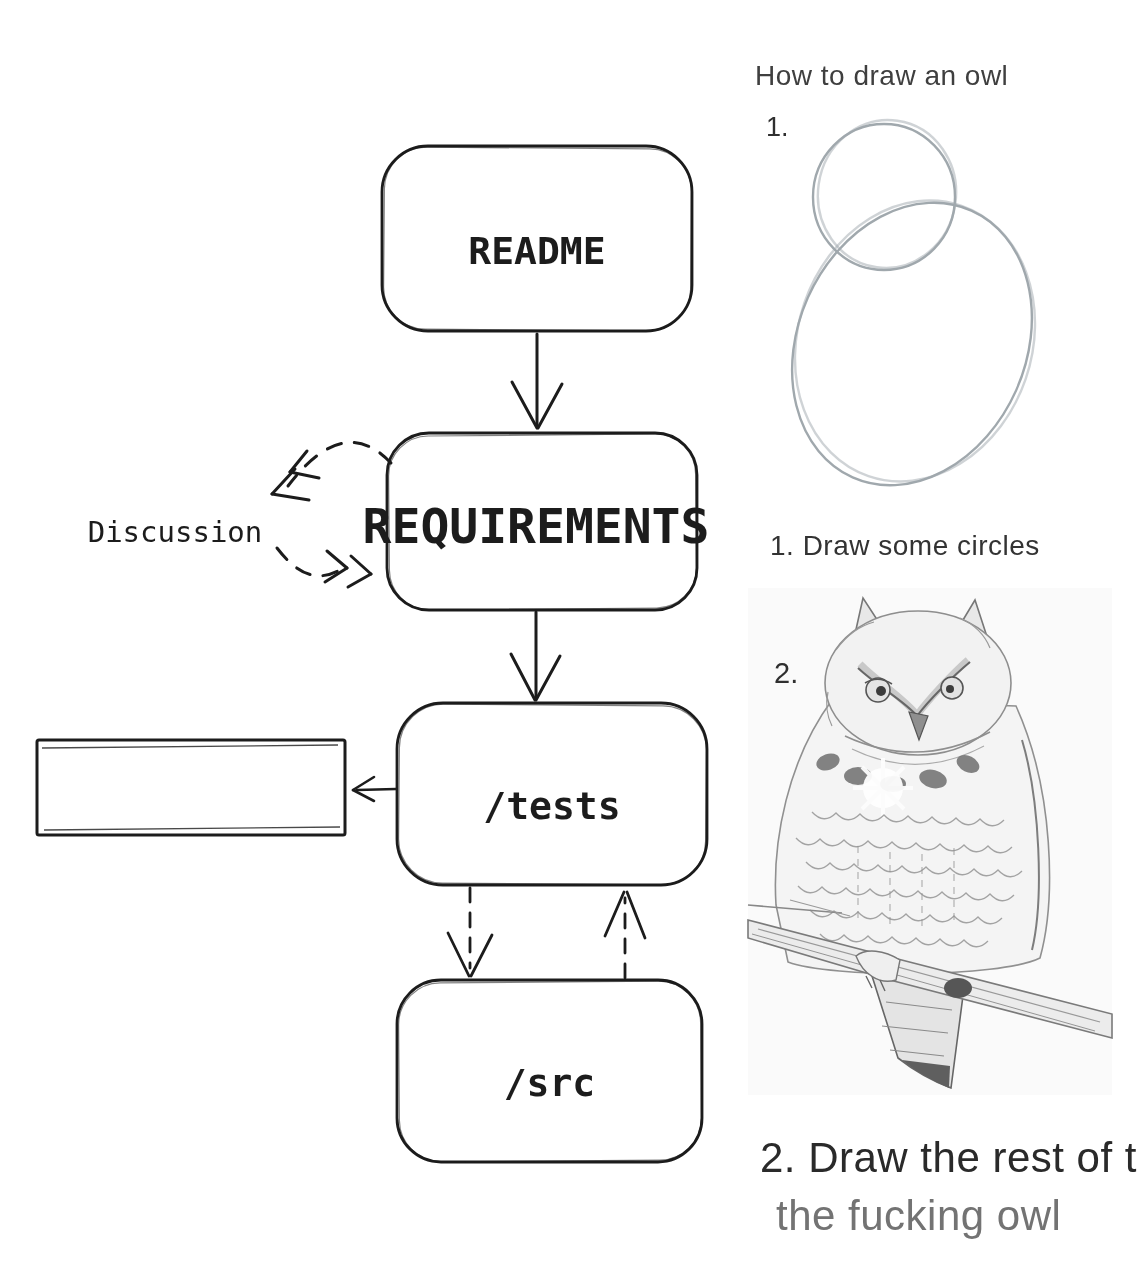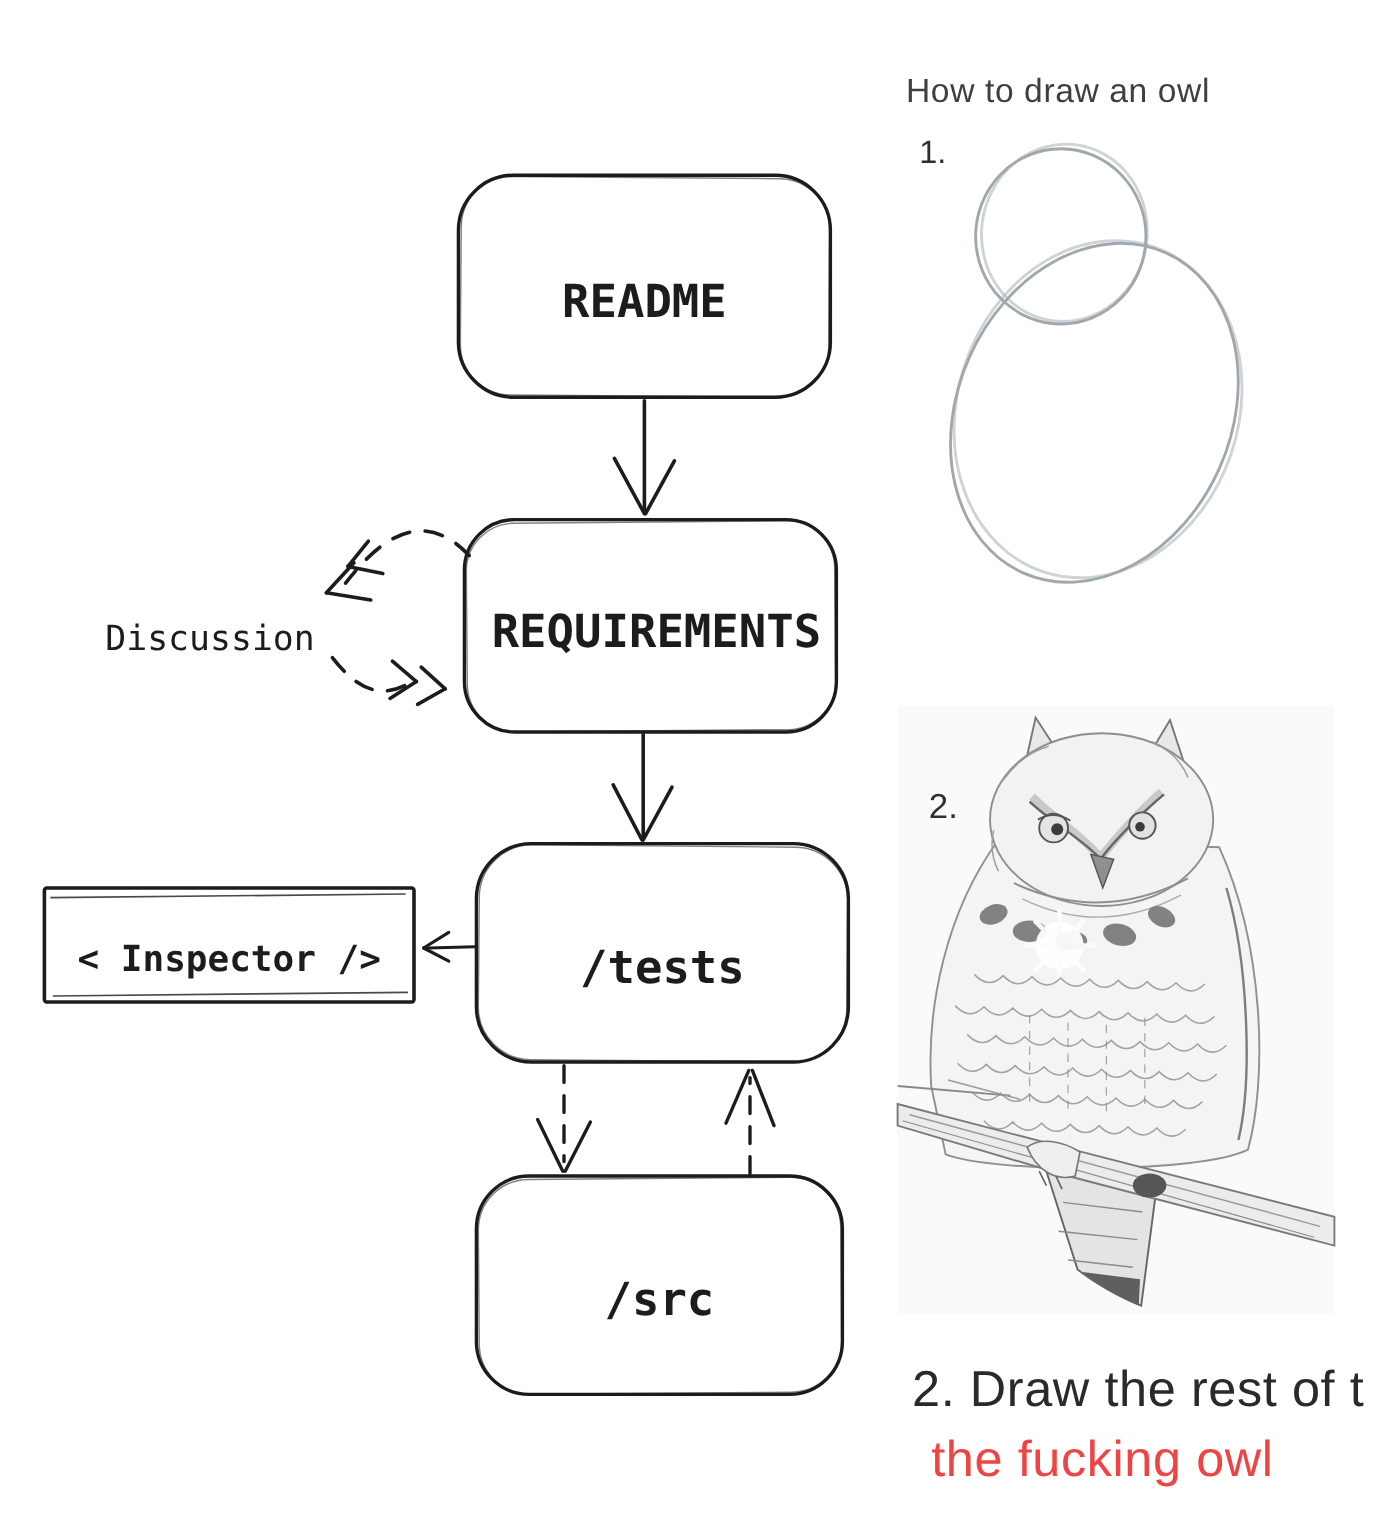--- a/index.html
+++ b/index.html
@@ -165,34 +165,34 @@
       <g>
         <path d="M856,956 C863,974 879,985 896,980 L900,960 C884,950 866,948 856,956 Z" fill="#efefef" stroke="#777777" stroke-width="1.4"></path>
         <path d="M866,976 L872,988 M880,980 L885,991" stroke="#666666" stroke-width="1.4" fill="none"></path>
         <ellipse cx="958" cy="988" rx="14" ry="10" fill="#565656"></ellipse>
       </g>
     </g>
   </svg>
 
   <div class="lbl node-lbl" style="left:382px;top:146px;width:310px;height:185px;font-size:38px;">README</div>
 
-  <div class="lbl node-lbl" style="left:392px;top:433px;width:310px;height:162px;font-size:38px;">REQUIREMENTS</div>
+  <div class="lbl node-lbl" style="left:381px;top:433px;width:310px;height:162px;font-size:48px;">REQUIREMENTS</div>
 
   <div class="lbl node-lbl" style="left:397px;top:703px;width:310px;height:182px;font-size:38px;">/tests</div>
 
   <div class="lbl node-lbl" style="left:397px;top:980px;width:305px;height:182px;font-size:38px;">/src</div>
 
-  <div class="lbl node-lbl" style="left:37px;top:740px;width:308px;height:95px;font-size:30px;">&lt; Inspector /&gt;</div>
 
   <div class="lbl hand-lbl" style="left:80px;top:503px;width:190px;height:34px;font-size:29px;">Discussion</div>
 
   <div class="lbl gothic" style="left:755px;top:48px;font-size:28px;letter-spacing:0.5px;color:#3f3f3f;">How to draw an owl</div>
 
   <div class="lbl gothic" style="left:766px;top:100px;font-size:27px;color:#2f2f2f;">1.</div>
 
+  <div class="lbl gothic" style="left:770px;top:518px;font-size:28px;letter-spacing:0.5px;color:#333333;">1. Draw some circles</div>
 
   <div class="lbl gothic" style="left:774px;top:645px;font-size:29px;color:#2f2f2f;">2.</div>
 
   <div class="lbl gothic" style="left:760px;top:1122px;font-size:42px;letter-spacing:0.5px;color:#2a2a2a;">2. Draw the rest of t</div>
 
-  <div class="lbl gothic" style="left:776px;top:1180px;font-size:42px;letter-spacing:0.5px;color:#ef4444;">the fucking owl</div>
+  <div class="lbl gothic" style="left:776px;top:1180px;font-size:42px;letter-spacing:0.5px;color:#737373;">the fucking owl</div>
 
 </div>
 
 </body></html>

